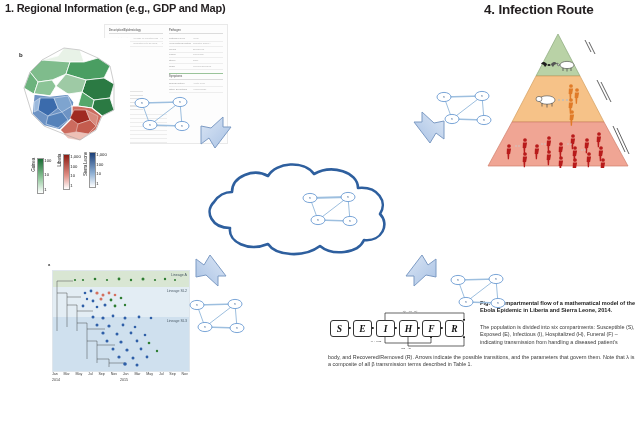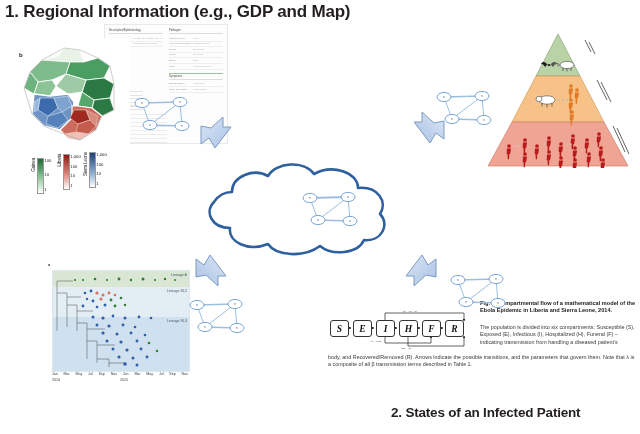--- a/index.html
+++ b/index.html
@@ -13,21 +13,21 @@
   #stage{position:relative;width:640px;height:434px;overflow:hidden;background:#fff;}
 
   
   .sect-title{
     position:absolute;
     font-weight:bold;
     color:#231f20;
     letter-spacing:-0.2px;
     white-space:nowrap;
   }
-  #title-1{left:5px;top:2px;font-size:17px;}
+  #title-1{left:5px;top:2px;font-size:11px;}
   #title-4{left:484px;top:2px;font-size:13.5px;}
   #title-3{left:31px;top:399px;font-size:13.5px;}
   #title-2{left:391px;top:405px;font-size:13.5px;}
 
   
   .panel{position:absolute;}
 
   
   #panel-regional{left:18px;top:22px;width:208px;height:160px;}
   #table-shot{
@@ -119,21 +119,21 @@
 
   
   .arrow{position:absolute;}
 </style>
 </head>
 <body>
 
 <div id="stage">
 
   <div class="sect-title" id="title-1">1. Regional Information (e.g., GDP and Map)</div>
-  <div class="sect-title" id="title-2">2. States of an Infected Patient</div>
+  <div class="sect-title" id="title-4">4. Infection Route</div>
 
   <div class="panel" id="panel-regional">
 
     <div id="table-shot">
       <div class="tbl-col left">
         <div class="tbl-head">Description/Epidemiology</div>
         <div class="tbl-row">
           <span class="k">Case/Fatality Rate</span>
           <span class="v">Average of reported cases per district</span>
           <span class="c">12</span>

